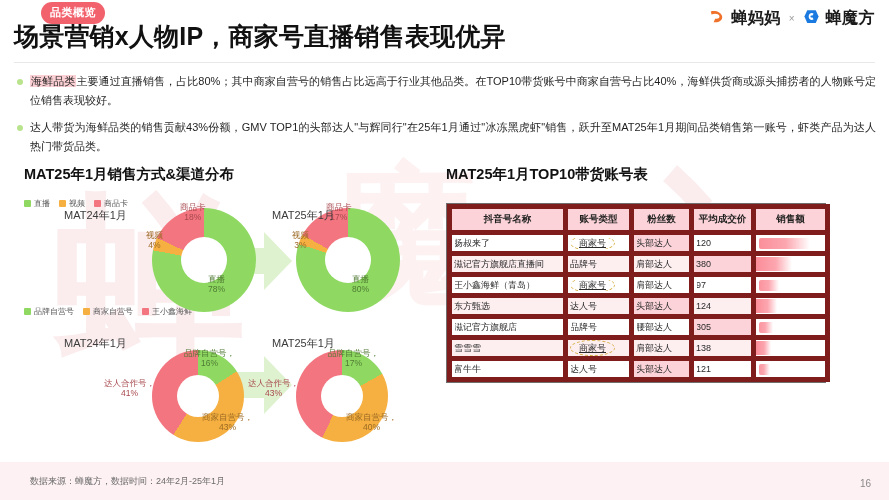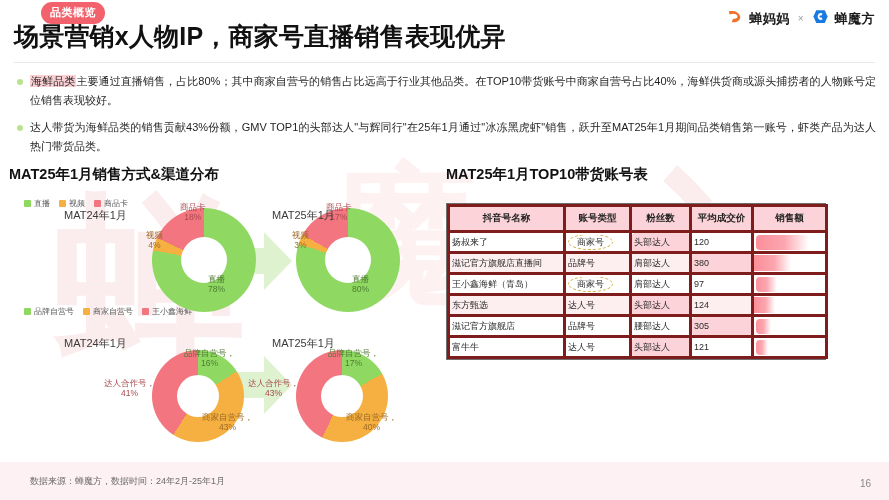--- a/index.html
+++ b/index.html
@@ -46,21 +46,21 @@
     margin-left: 27px;
   }
   .brandbar {
     position: absolute; right: 14px; top: 8px;
     display: flex; align-items: center; gap: 6px;
     z-index: 5;
   }
   .brand-logo-a { width: 17px; height: 17px; }
   .brand-logo-b { width: 17px; height: 17px; }
   .brand-name {
-    font-size: 13px; font-weight: 700; color: #1b1b1b; letter-spacing: .5px;
+    font-size: 16px; font-weight: 700; color: #1b1b1b; letter-spacing: .5px;
   }
   .brand-x { font-size: 10px; color: #9a9a9a; margin: 0 2px; }
 
   .page-title {
     position: absolute; left: 14px; top: 20px;
     font-size: 25px; font-weight: 700; color: #111111;
     letter-spacing: .2px;
     z-index: 5;
   }
   .title-rule {
@@ -92,21 +92,21 @@
     background: #fbd0d4;
     padding: 0 1px;
   }
 
   
   .sec-title {
     position: absolute;
     font-size: 14.5px; font-weight: 700; color: #111;
     z-index: 5;
   }
-  .sec-left  { left: 9px; top: 165px; }
+  .sec-left  { left: 24px; top: 165px; }
   .sec-right { left: 446px; top: 165px; }
 
   
   .legend {
     position: absolute; display: flex; align-items: center; gap: 9px;
     font-size: 8px; color: #5a5a5a; z-index: 5;
   }
   .legend-item { display: flex; align-items: center; gap: 3px; }
   .legend-swatch { width: 7px; height: 7px; border-radius: 1px; display: inline-block; }
   .legend-1 { left: 24px; top: 198px; }
@@ -154,21 +154,21 @@
     border: 1px solid #6f6f6f;
     z-index: 5;
     background: #fff;
   }
   table.t10 {
     border-collapse: collapse;
     width: 100%;
     table-layout: fixed;
   }
   table.t10 th, table.t10 td {
-    border: 3px solid #7f1d1d;
+    border: 5px solid #7f1d1d;
     font-size: 9px;
     color: #2b2b2b;
     height: 21px;
     padding: 0 2px;
     overflow: hidden;
     white-space: nowrap;
   }
   table.t10 th {
     background: #fbd3d8;
     font-weight: 700;
@@ -186,20 +186,21 @@
   tr.plain td { background: #ffffff; border-radius: 7px; }
 
   td.cell-hl { background: #fbd3d8 !important; }
 
   .circle-tag {
     display: inline-block;
     padding: 1px 8px;
     border: 1px dashed #d8b24a;
     border-radius: 50%;
     line-height: 12px;
+    text-decoration: underline;
   }
 
   .bar-cell {
     padding: 0 !important;
     position: relative;
     background: #ffffff !important;
   }
   .bar-fill {
     position: absolute; left: 0; top: 1px; bottom: 1px;
     background: linear-gradient(to right, #fb8d98 0%, #fca6af 55%, #ffffff 100%);
@@ -443,20 +444,29 @@
           </tr>
           <tr class="plain">
             <td>滋记官方旗舰店</td>
             <td>品牌号</td>
             <td>腰部达人</td>
             <td class="cell-hl">305</td>
             <td class="bar-cell">
               <div class="bar-fill" style="width: 24%;"></div>
             </td>
           </tr>
+          <tr class="alt">
+            <td>雪雪雪</td>
+            <td><span class="circle-tag">商家号</span></td>
+            <td>肩部达人</td>
+            <td>138</td>
+            <td class="bar-cell">
+              <div class="bar-fill" style="width: 22%;"></div>
+            </td>
+          </tr>
           <tr class="plain">
             <td>富牛牛</td>
             <td>达人号</td>
             <td class="cell-hl">头部达人</td>
             <td>121</td>
             <td class="bar-cell">
               <div class="bar-fill" style="width: 20%;"></div>
             </td>
           </tr>
         </tbody>

